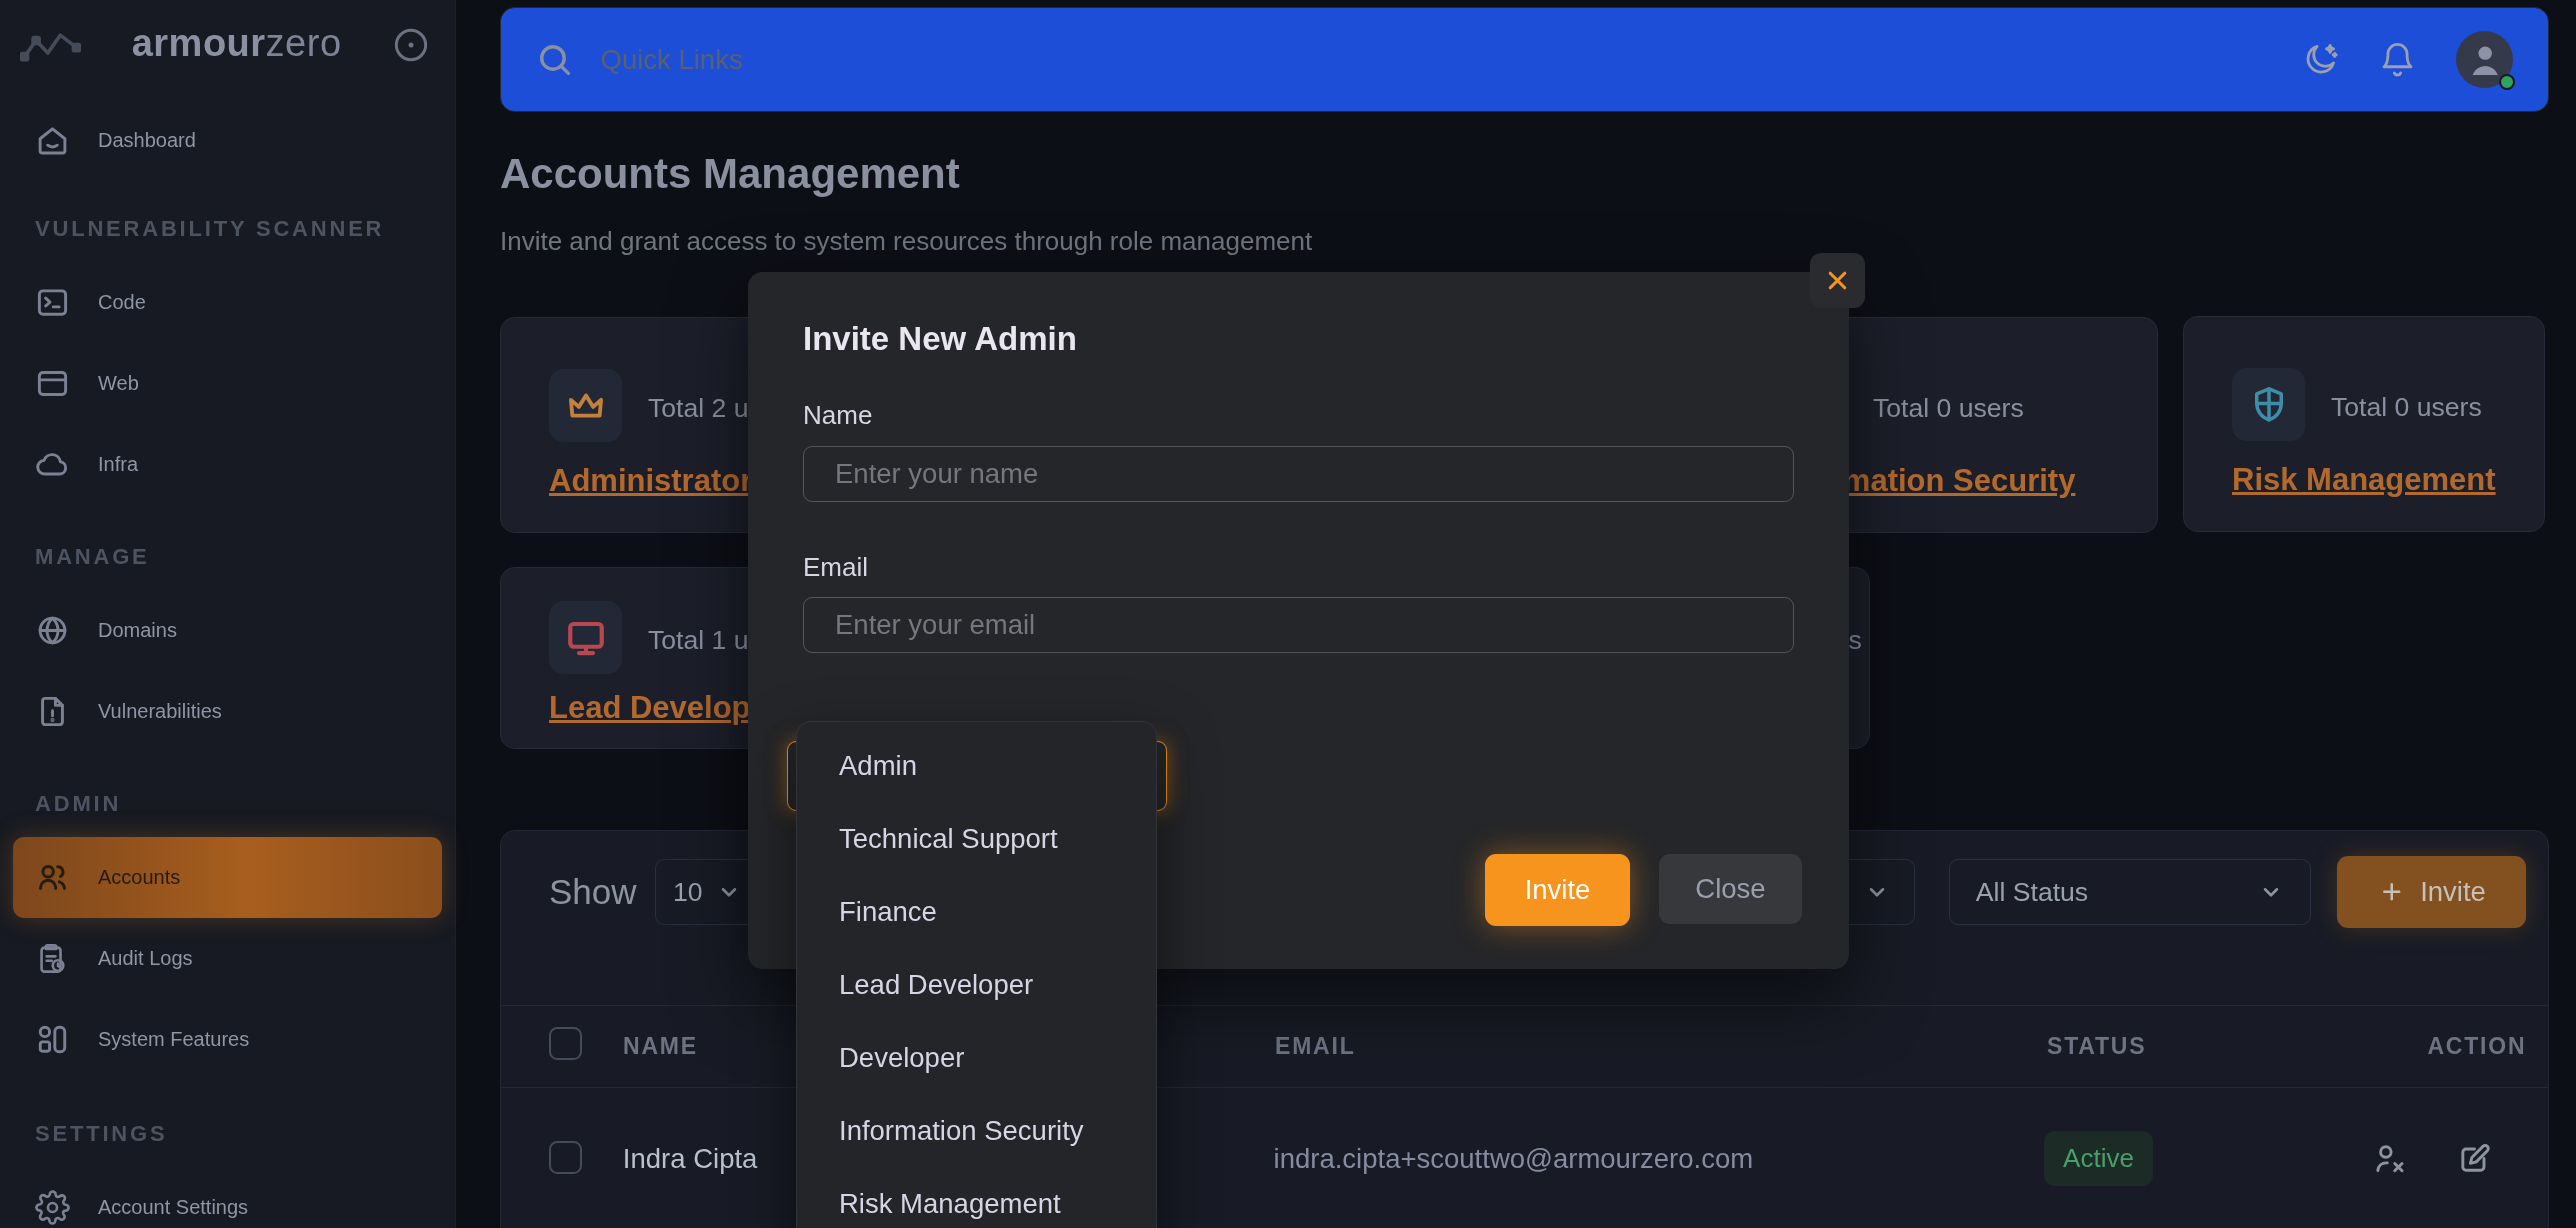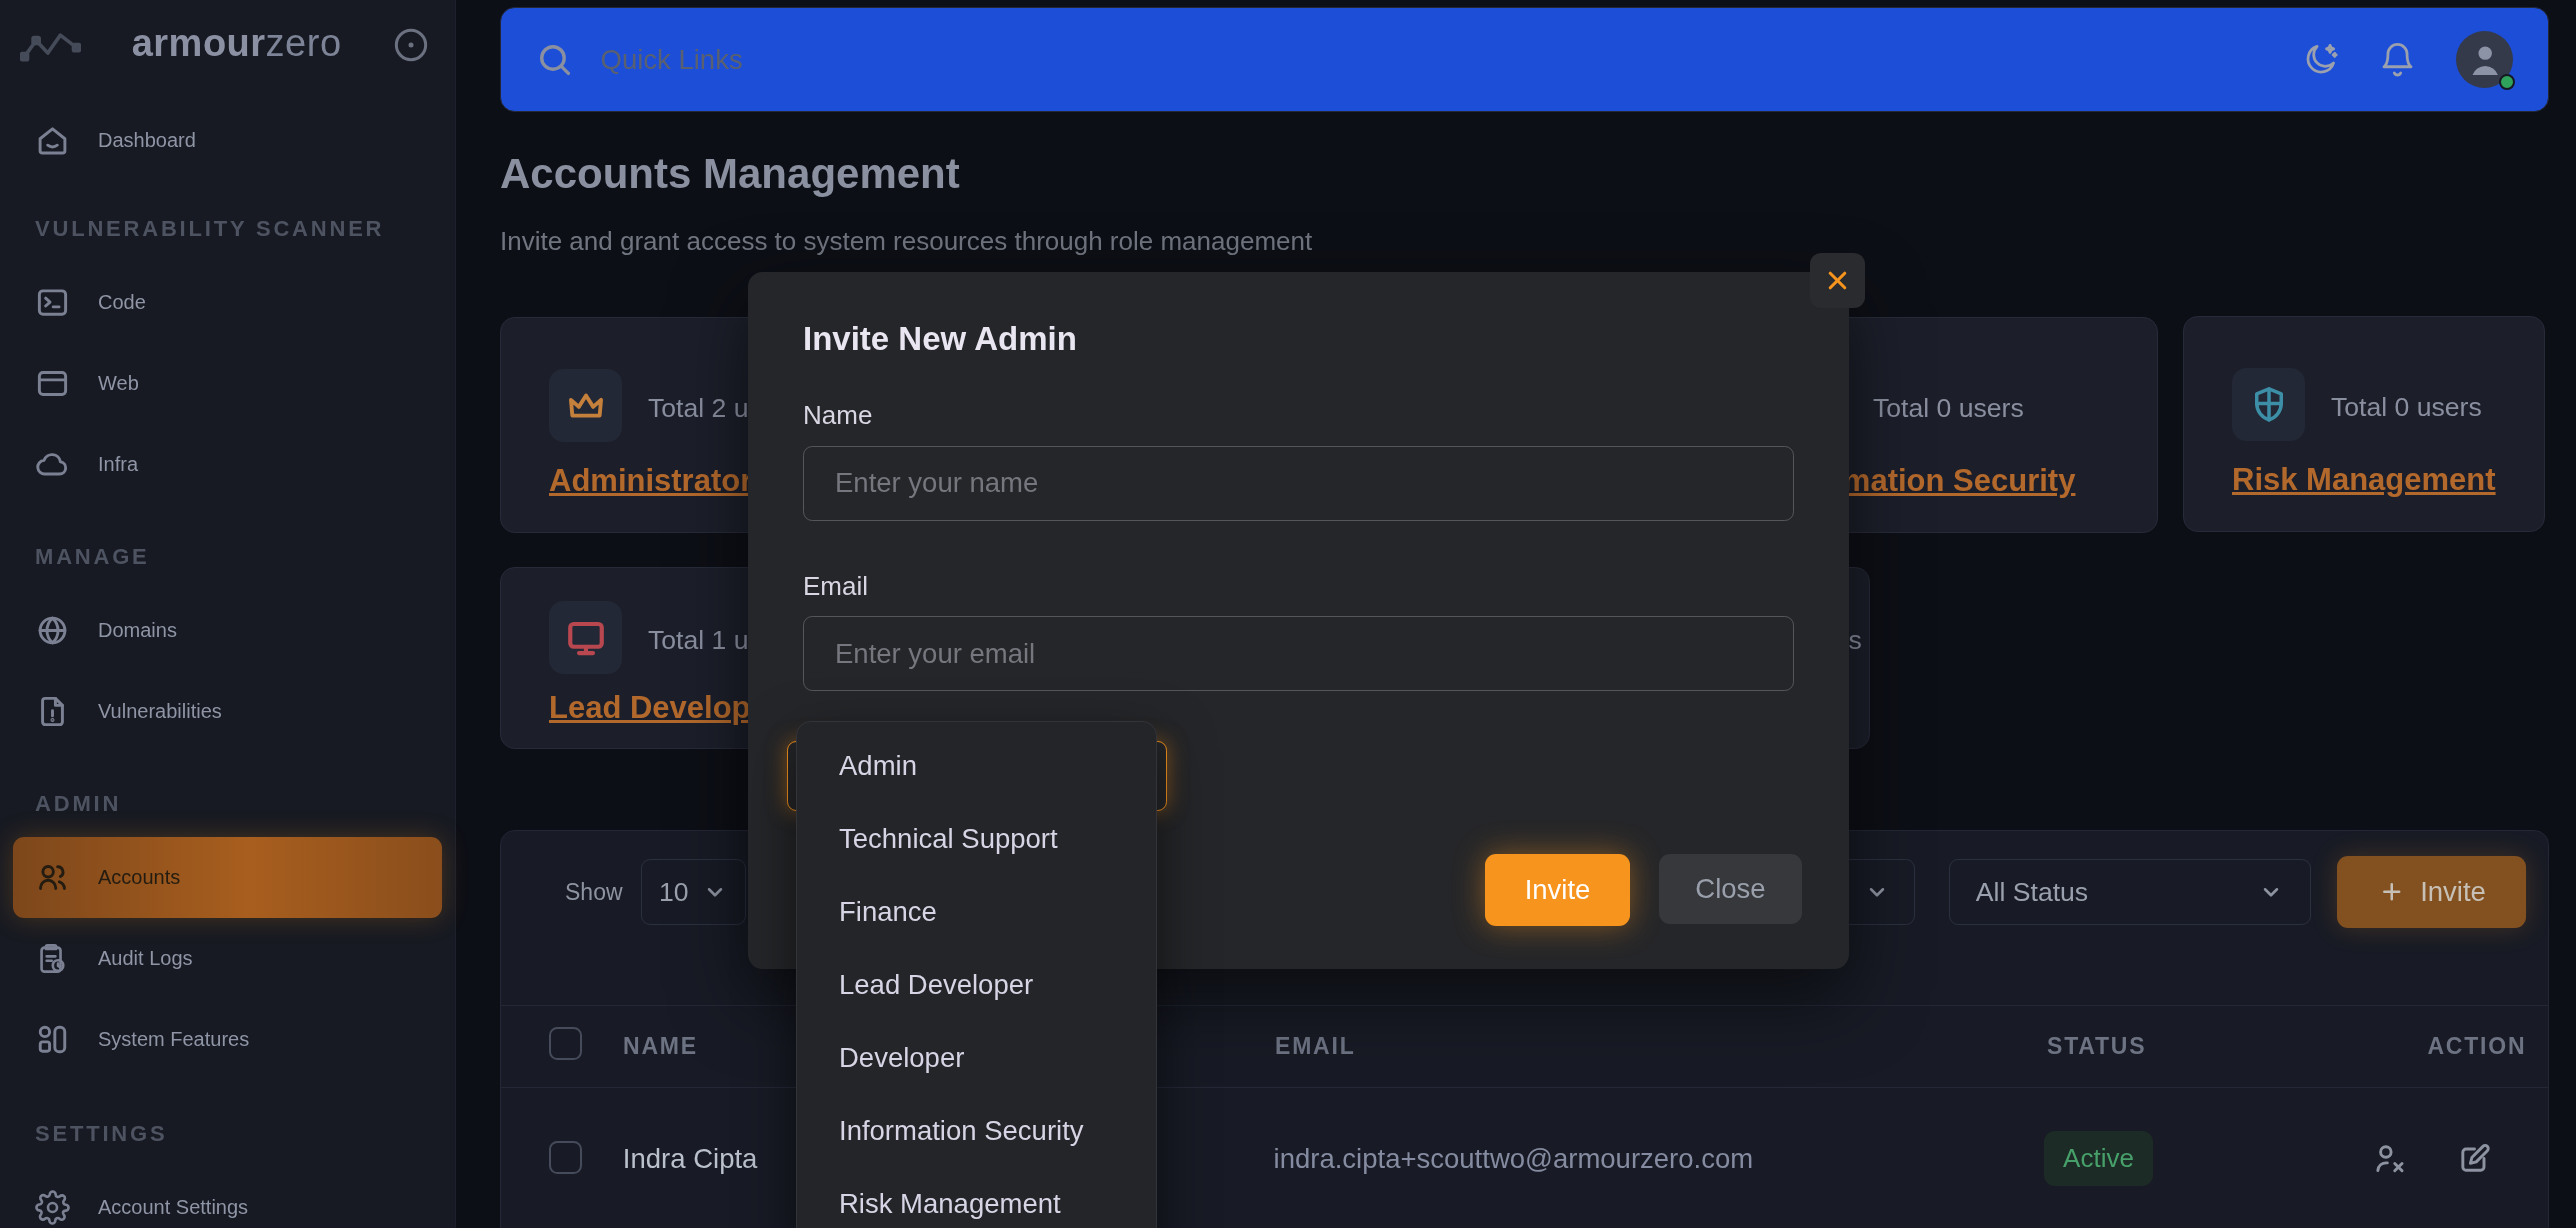--- a/index.html
+++ b/index.html
@@ -51,21 +51,21 @@
   #card-risk { left:1727px; top:316px; width:362px; height:216px; }
   #card-lead { left:44px; top:567px; width:692px; height:182px; }
   #card-lead .card-tile { top:33px; } #card-lead .card-total { top:57px; } #card-lead .card-title { bottom:22px; }
   #card-hidden2 { left:1107px; top:567px; width:307px; height:182px; }
   #card-hidden2 .card-total { left:147px; top:57px; }
   .tile-crown { color:#c5803b; } .tile-shield { color:#3d8fa8; } .tile-monitor { color:#b8474f; }
 
   
   #panel { position:absolute; left:44px; right:26.6px; top:830px; height:477px; background:#181b25; border:0.9px solid #232736; border-radius:14.7px; }
   #toolbar { position:absolute; left:48px; right:22px; top:25px; height:72px; display:flex; align-items:center; }
-  .show-label { font-size:23px; color:#8d93a1;margin-left:16px; }
+  .show-label { font-size:35px; color:#8d93a1; }
   .select { height:66px; border:1.4px solid #2b3040; border-radius:9.2px; display:flex; align-items:center; font-size:26.6px; color:#9aa0ad; cursor:pointer; background:transparent; }
   .chev { width:26px; height:26px; color:#8d93a1; }
   #page-size-select { width:105px; margin-left:18.3px; justify-content:center; gap:13px; }
   #toolbar .spacer { flex:1; }
   #role-filter-select { width:394px; justify-content:flex-end; padding-right:24px; }
   #status-select { width:362px; margin-left:34px; justify-content:space-between; padding:0 26px; }
   #invite-open-btn { width:189px; height:72px; margin-left:26.6px; border:none; border-radius:11px; background:#83501f; color:#c6c0b6; font-size:27.5px; font-family:inherit; display:flex; align-items:center; justify-content:center; gap:14.7px; cursor:pointer; box-shadow:0 0 24px rgba(190,120,40,.25); }
   #invite-open-btn .icon { width:27.5px; height:27.5px; }
 
   #table-header { position:absolute; left:0; right:0; top:174px; height:83px; border-top:0.9px solid #242836; border-bottom:0.9px solid #242836; display:flex; align-items:center; padding-left:48px; font-size:23px; letter-spacing:1.8px; color:#6d7383; font-weight:600; }
@@ -79,21 +79,21 @@
   .row-actions { flex:1; display:flex; justify-content:flex-end; gap:50px; padding-right:56px; }
   .action-icon { width:35px; height:35px; color:#8d93a1; cursor:pointer; }
 
   
   #modal { position:absolute; left:292px; top:272px; width:1101px; height:697px; background:#252629; border-radius:14.7px; box-shadow:0 27.5px 73px rgba(0,0,0,.55); z-index:50; padding:48px 55px 0; }
   #modal-close-tab { position:absolute; left:1354px; top:253px; width:55px; height:55px; background:#2a2b2e; border-radius:11px; z-index:55; display:flex; align-items:center; justify-content:center; cursor:pointer; }
   #modal-close-tab .icon { width:29px; height:29px; color:#f7941d; }
   .modal-title { font-size:33px; font-weight:600; color:#e9e6f1; }
   .field-label { margin-top:42px; font-size:26px; color:#d9d6e3; }
   .field-label.email { margin-top:50px; }
-  .text-input { margin-top:14.7px; width:100%; height:75px; background:transparent; border:1.4px solid #55565c; border-radius:9.2px; padding:0 31px; font-size:27.5px; color:#cfccda; font-family:inherit; outline:none; }
+  .text-input { margin-top:14.7px; width:100%; height:56px; background:transparent; border:1.4px solid #55565c; border-radius:9.2px; padding:0 31px; font-size:27.5px; color:#cfccda; font-family:inherit; outline:none; }
   .text-input::placeholder { color:#75767e; }
   .modal-actions { position:absolute; right:47px; bottom:43px; display:flex; gap:29px; }
   .btn { border:none; border-radius:11px; font-size:27.5px; font-family:inherit; cursor:pointer; }
   #invite-btn { width:145px; height:72px; background:#f7941d; color:#ffffff; font-weight:500; box-shadow:0 0 31px rgba(247,148,29,.45); }
   #close-btn { width:143px; height:70px; background:#37383c; color:#9aa0ab; }
 
   #role-select { position:absolute; left:331px; top:741px; width:380px; height:70px; border:1.8px solid #f8941e; border-radius:9.2px; background:#252629; box-shadow:0 0 20px rgba(247,148,29,.5); z-index:60; cursor:pointer; }
   #role-dropdown { position:absolute; left:340px; top:721px; width:361px; height:532px; background:#242529; border:0.9px solid #333439; border-radius:14.7px; box-shadow:0 22px 55px rgba(0,0,0,.55); z-index:70; padding-top:7.3px; overflow:hidden; }
   .dd-option { height:73px; display:flex; align-items:center; padding-left:42px; font-size:27.5px; color:#d7d5e5; cursor:pointer; }
 </style>

